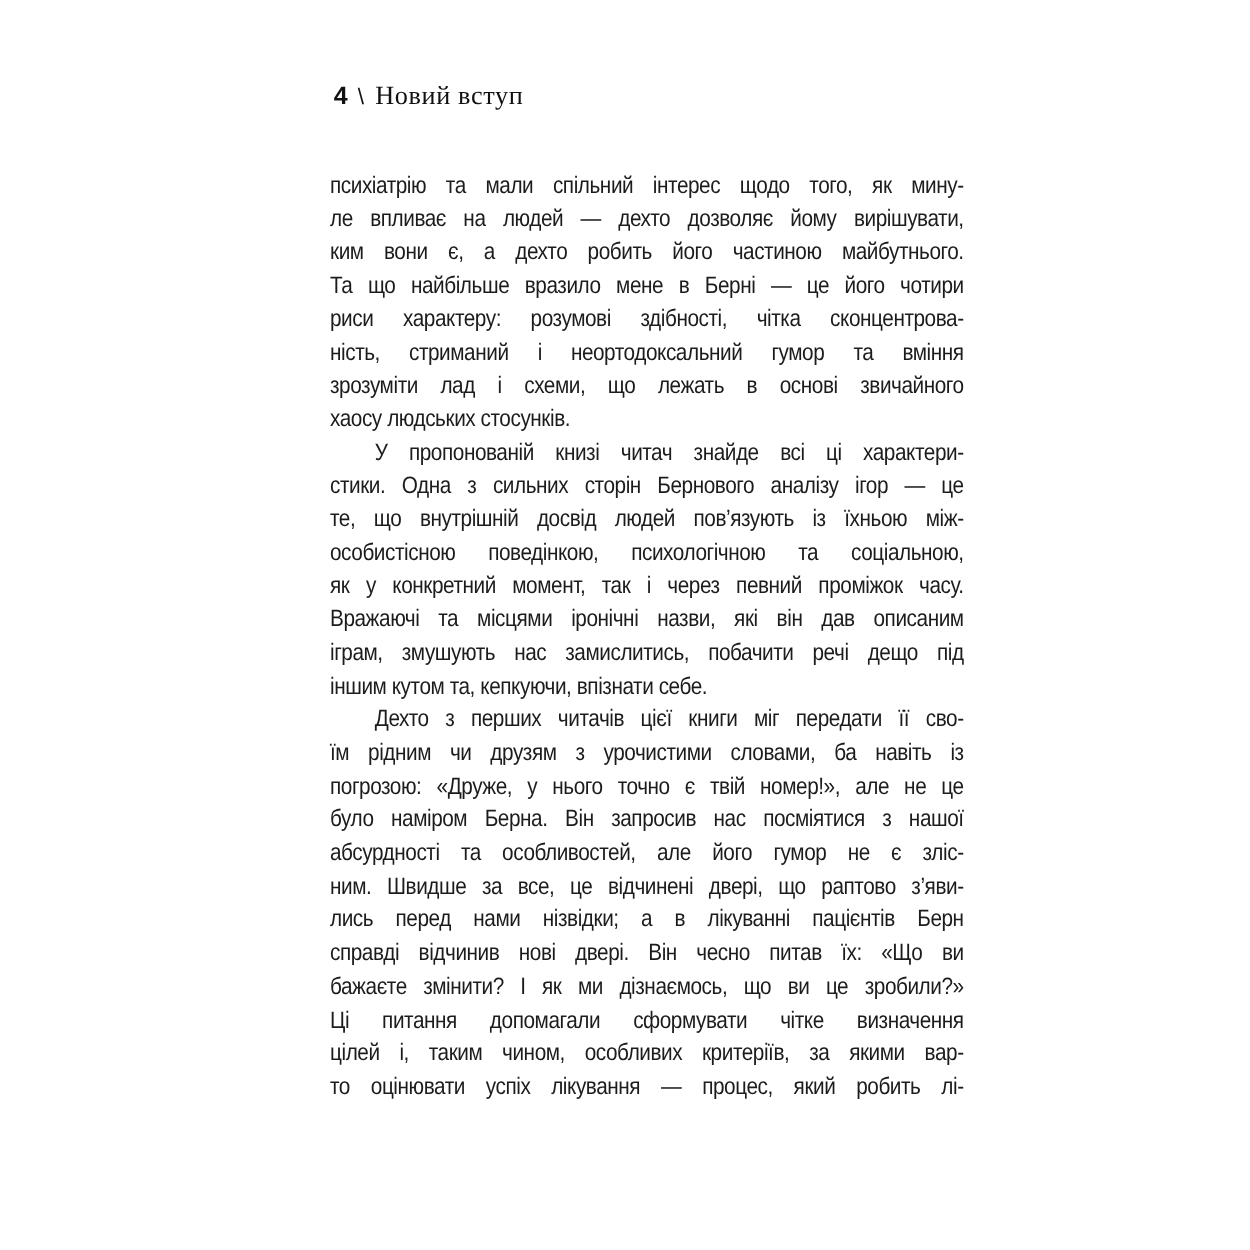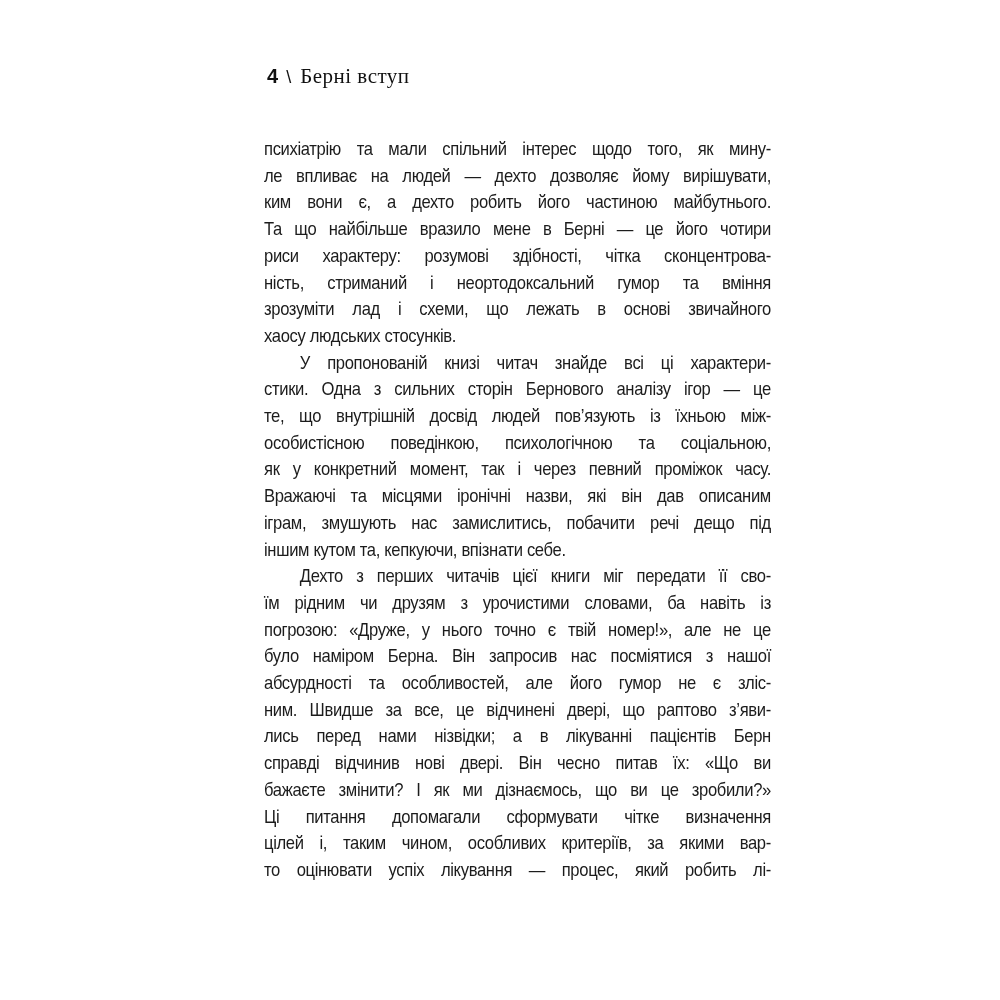--- a/index.html
+++ b/index.html
@@ -68,21 +68,21 @@
   }
 </style>
 </head>
 <body>
 
 <div class="page">
 
   <header class="page-header">
     <span class="page-num">4</span>
     <span class="sep">\</span>
-    <span class="section">Берні вступ</span>
+    <span class="section">Новий вступ</span>
   </header>
 
   <main class="text-block">
       <div class="paragraph">
         <div class="line">психіатрію та мали спільний інтерес щодо того, як мину-</div>
         <div class="line">ле впливає на людей — дехто дозволяє йому вирішувати,</div>
         <div class="line">ким вони є, а дехто робить його частиною майбутнього.</div>
         <div class="line">Та що найбільше вразило мене в Берні — це його чотири</div>
         <div class="line">риси характеру: розумові здібності, чітка сконцентрова-</div>
         <div class="line">ність, стриманий і неортодоксальний гумор та вміння</div>

